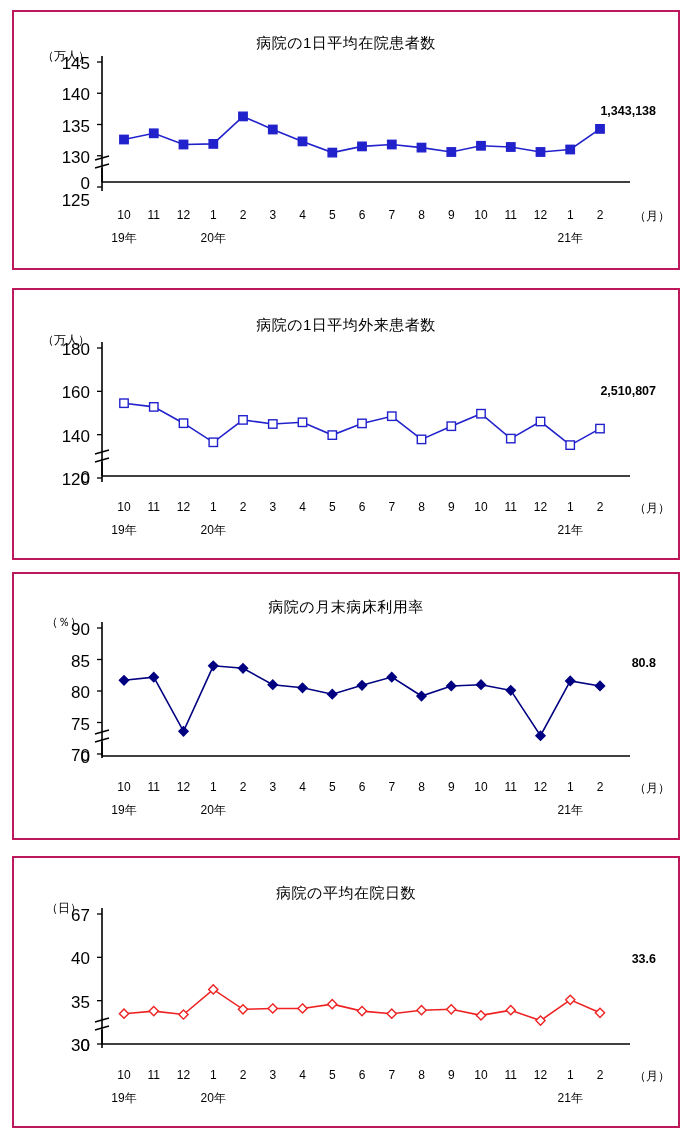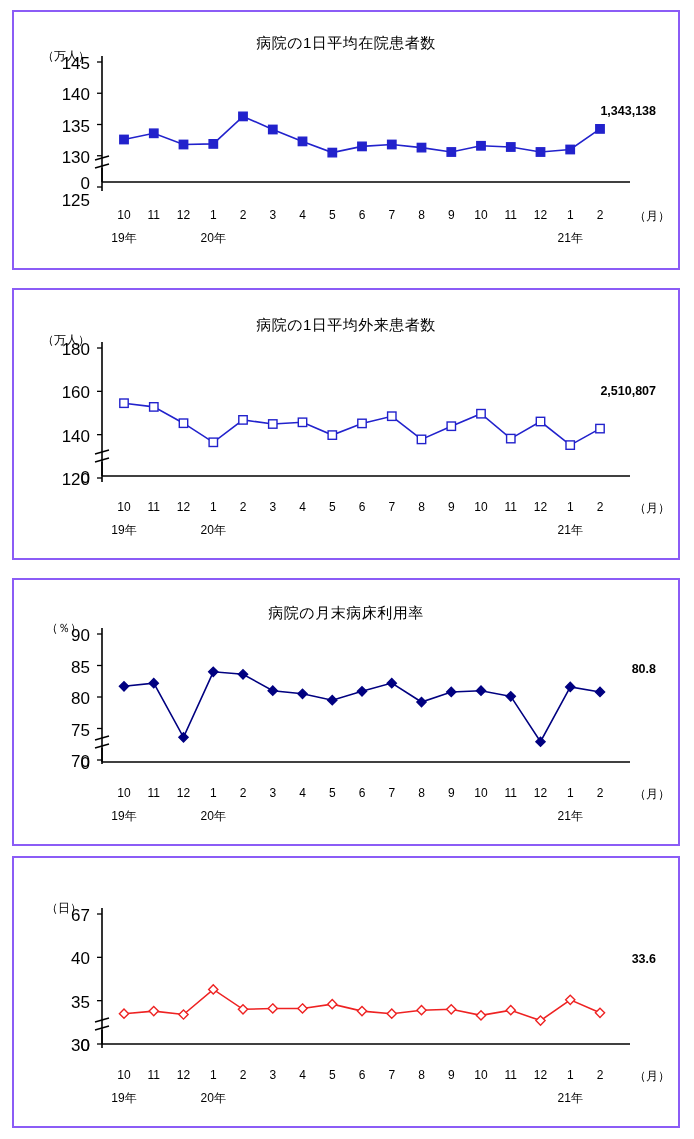--- a/index.html
+++ b/index.html
@@ -6,27 +6,27 @@
   body{
     width:694px;height:1139px;
     font-family:"Liberation Sans", sans-serif;
     color:#000;
     position:relative;
   }
   .panel{
     position:absolute;
     left:12px;
     width:668px;
-    border:2px solid #8b5cf6;
+    border:2px solid #be185d;
     box-sizing:border-box;
     background:#fff;
   }
   #panel-0{top:10px;height:260px;}
   #panel-1{top:288px;height:272px;padding-left:36px;}
-  #panel-2{top:572px;height:268px;margin-top:6px;}
+  #panel-2{top:572px;height:268px;}
   #panel-3{top:856px;height:272px;}
 
   .chart-title{
     position:absolute;
     left:0;right:0;
     text-align:center;
     font-size:15px;
     font-weight:normal;
     letter-spacing:0.5px;
   }
@@ -285,20 +285,21 @@
         <polygon points="377.75,151.06666666666666 382.35,155.66666666666666 377.75,160.26666666666665 373.15,155.66666666666666" fill="#ffffff" stroke="#ee2222" stroke-width="1.4"></polygon>
         <polygon points="407.5,147.60000000000002 412.1,152.20000000000002 407.5,156.8 402.9,152.20000000000002" fill="#ffffff" stroke="#ee2222" stroke-width="1.4"></polygon>
         <polygon points="437.25,146.73333333333335 441.85,151.33333333333334 437.25,155.93333333333334 432.65,151.33333333333334" fill="#ffffff" stroke="#ee2222" stroke-width="1.4"></polygon>
         <polygon points="467,152.80000000000004 471.6,157.40000000000003 467,162.00000000000003 462.4,157.40000000000003" fill="#ffffff" stroke="#ee2222" stroke-width="1.4"></polygon>
         <polygon points="496.75,147.60000000000002 501.35,152.20000000000002 496.75,156.8 492.15,152.20000000000002" fill="#ffffff" stroke="#ee2222" stroke-width="1.4"></polygon>
         <polygon points="526.5,157.99999999999997 531.1,162.59999999999997 526.5,167.19999999999996 521.9,162.59999999999997" fill="#ffffff" stroke="#ee2222" stroke-width="1.4"></polygon>
         <polygon points="556.25,137.2 560.85,141.79999999999998 556.25,146.39999999999998 551.65,141.79999999999998" fill="#ffffff" stroke="#ee2222" stroke-width="1.4"></polygon>
         <polygon points="586,150.2 590.6,154.79999999999998 586,159.39999999999998 581.4,154.79999999999998" fill="#ffffff" stroke="#ee2222" stroke-width="1.4"></polygon>
       </svg>
     </div>
+    <div class="chart-title" style="top: 26px;">病院の平均在院日数</div>
     <div class="unit-label" style="top: 42px; left: 32px;">（日）</div>
     <div class="ytick" style="top: 178px; left: 42px;">30</div>
     <div class="ytick" style="top: 134.667px; left: 42px;">35</div>
     <div class="ytick" style="top: 91.3333px; left: 42px;">40</div>
     <div class="ytick" style="top: 48px; left: 42px;">67</div>
     <div class="ytick" style="top: 178px; left: 42px;">0</div>
     <div class="xtick" style="top: 210px; left: 98px;">10</div>
     <div class="xtick" style="top: 210px; left: 127.75px;">11</div>
     <div class="xtick" style="top: 210px; left: 157.5px;">12</div>
     <div class="xtick" style="top: 210px; left: 187.25px;">1</div>

